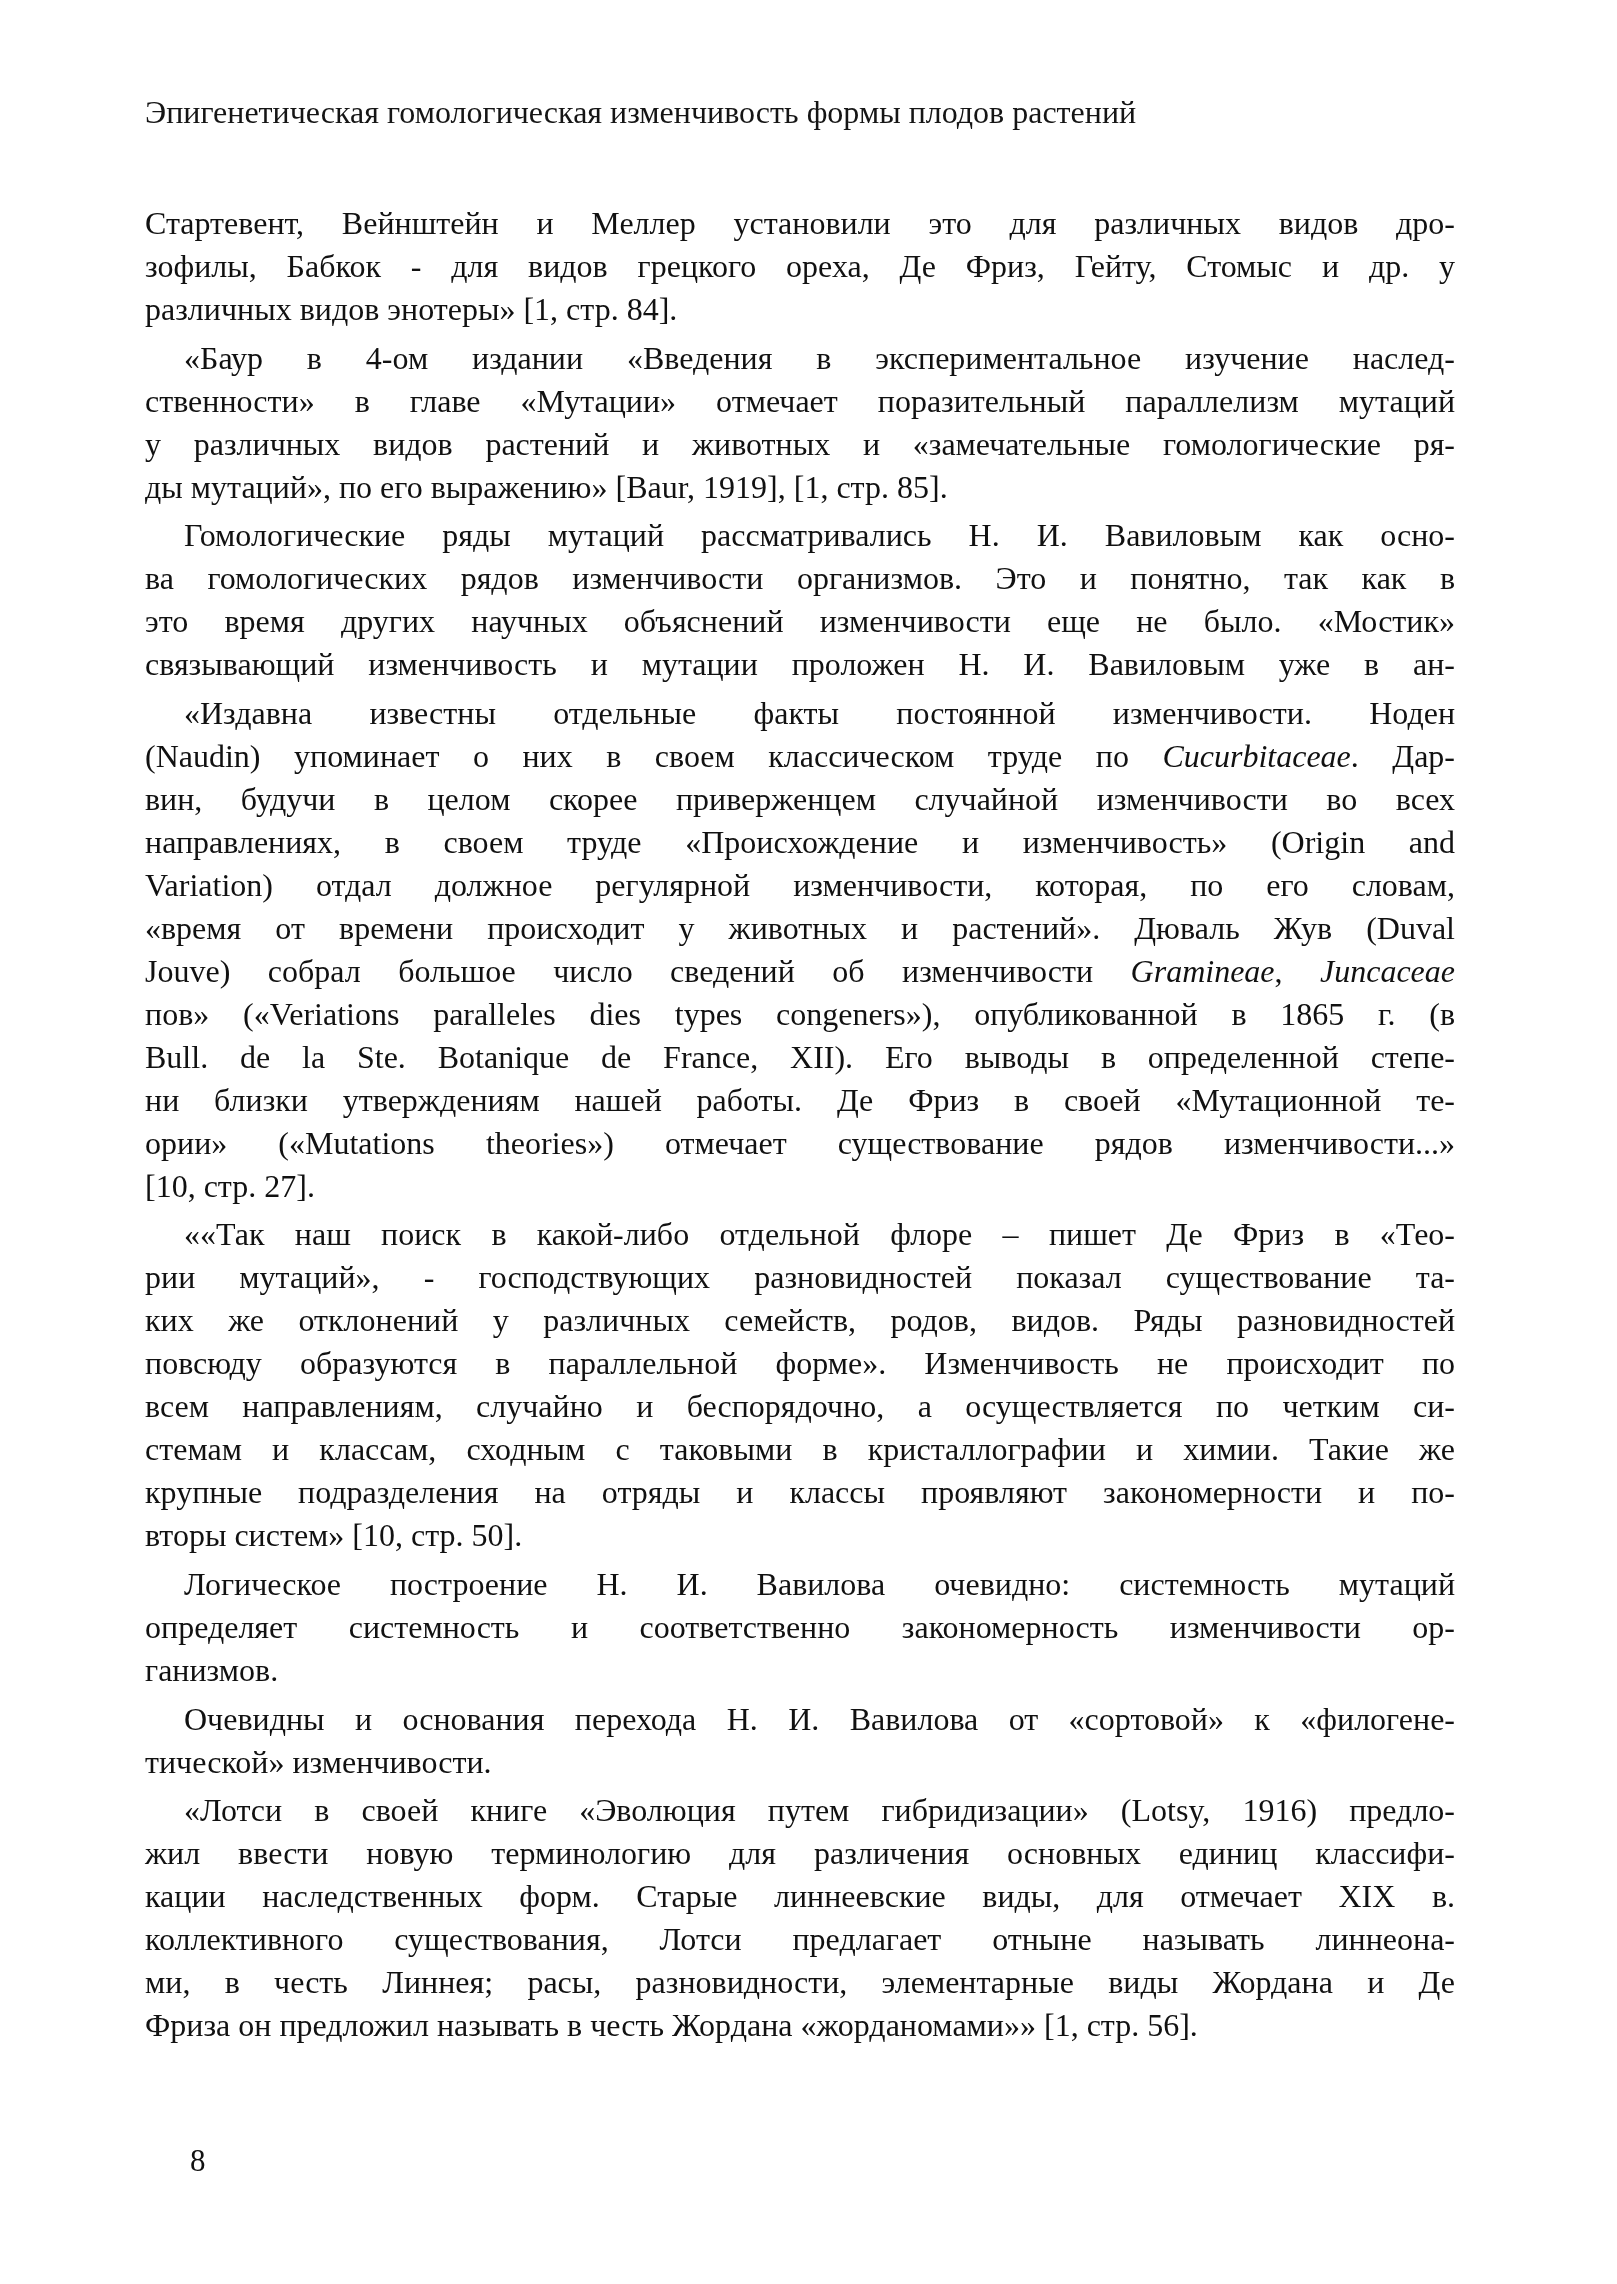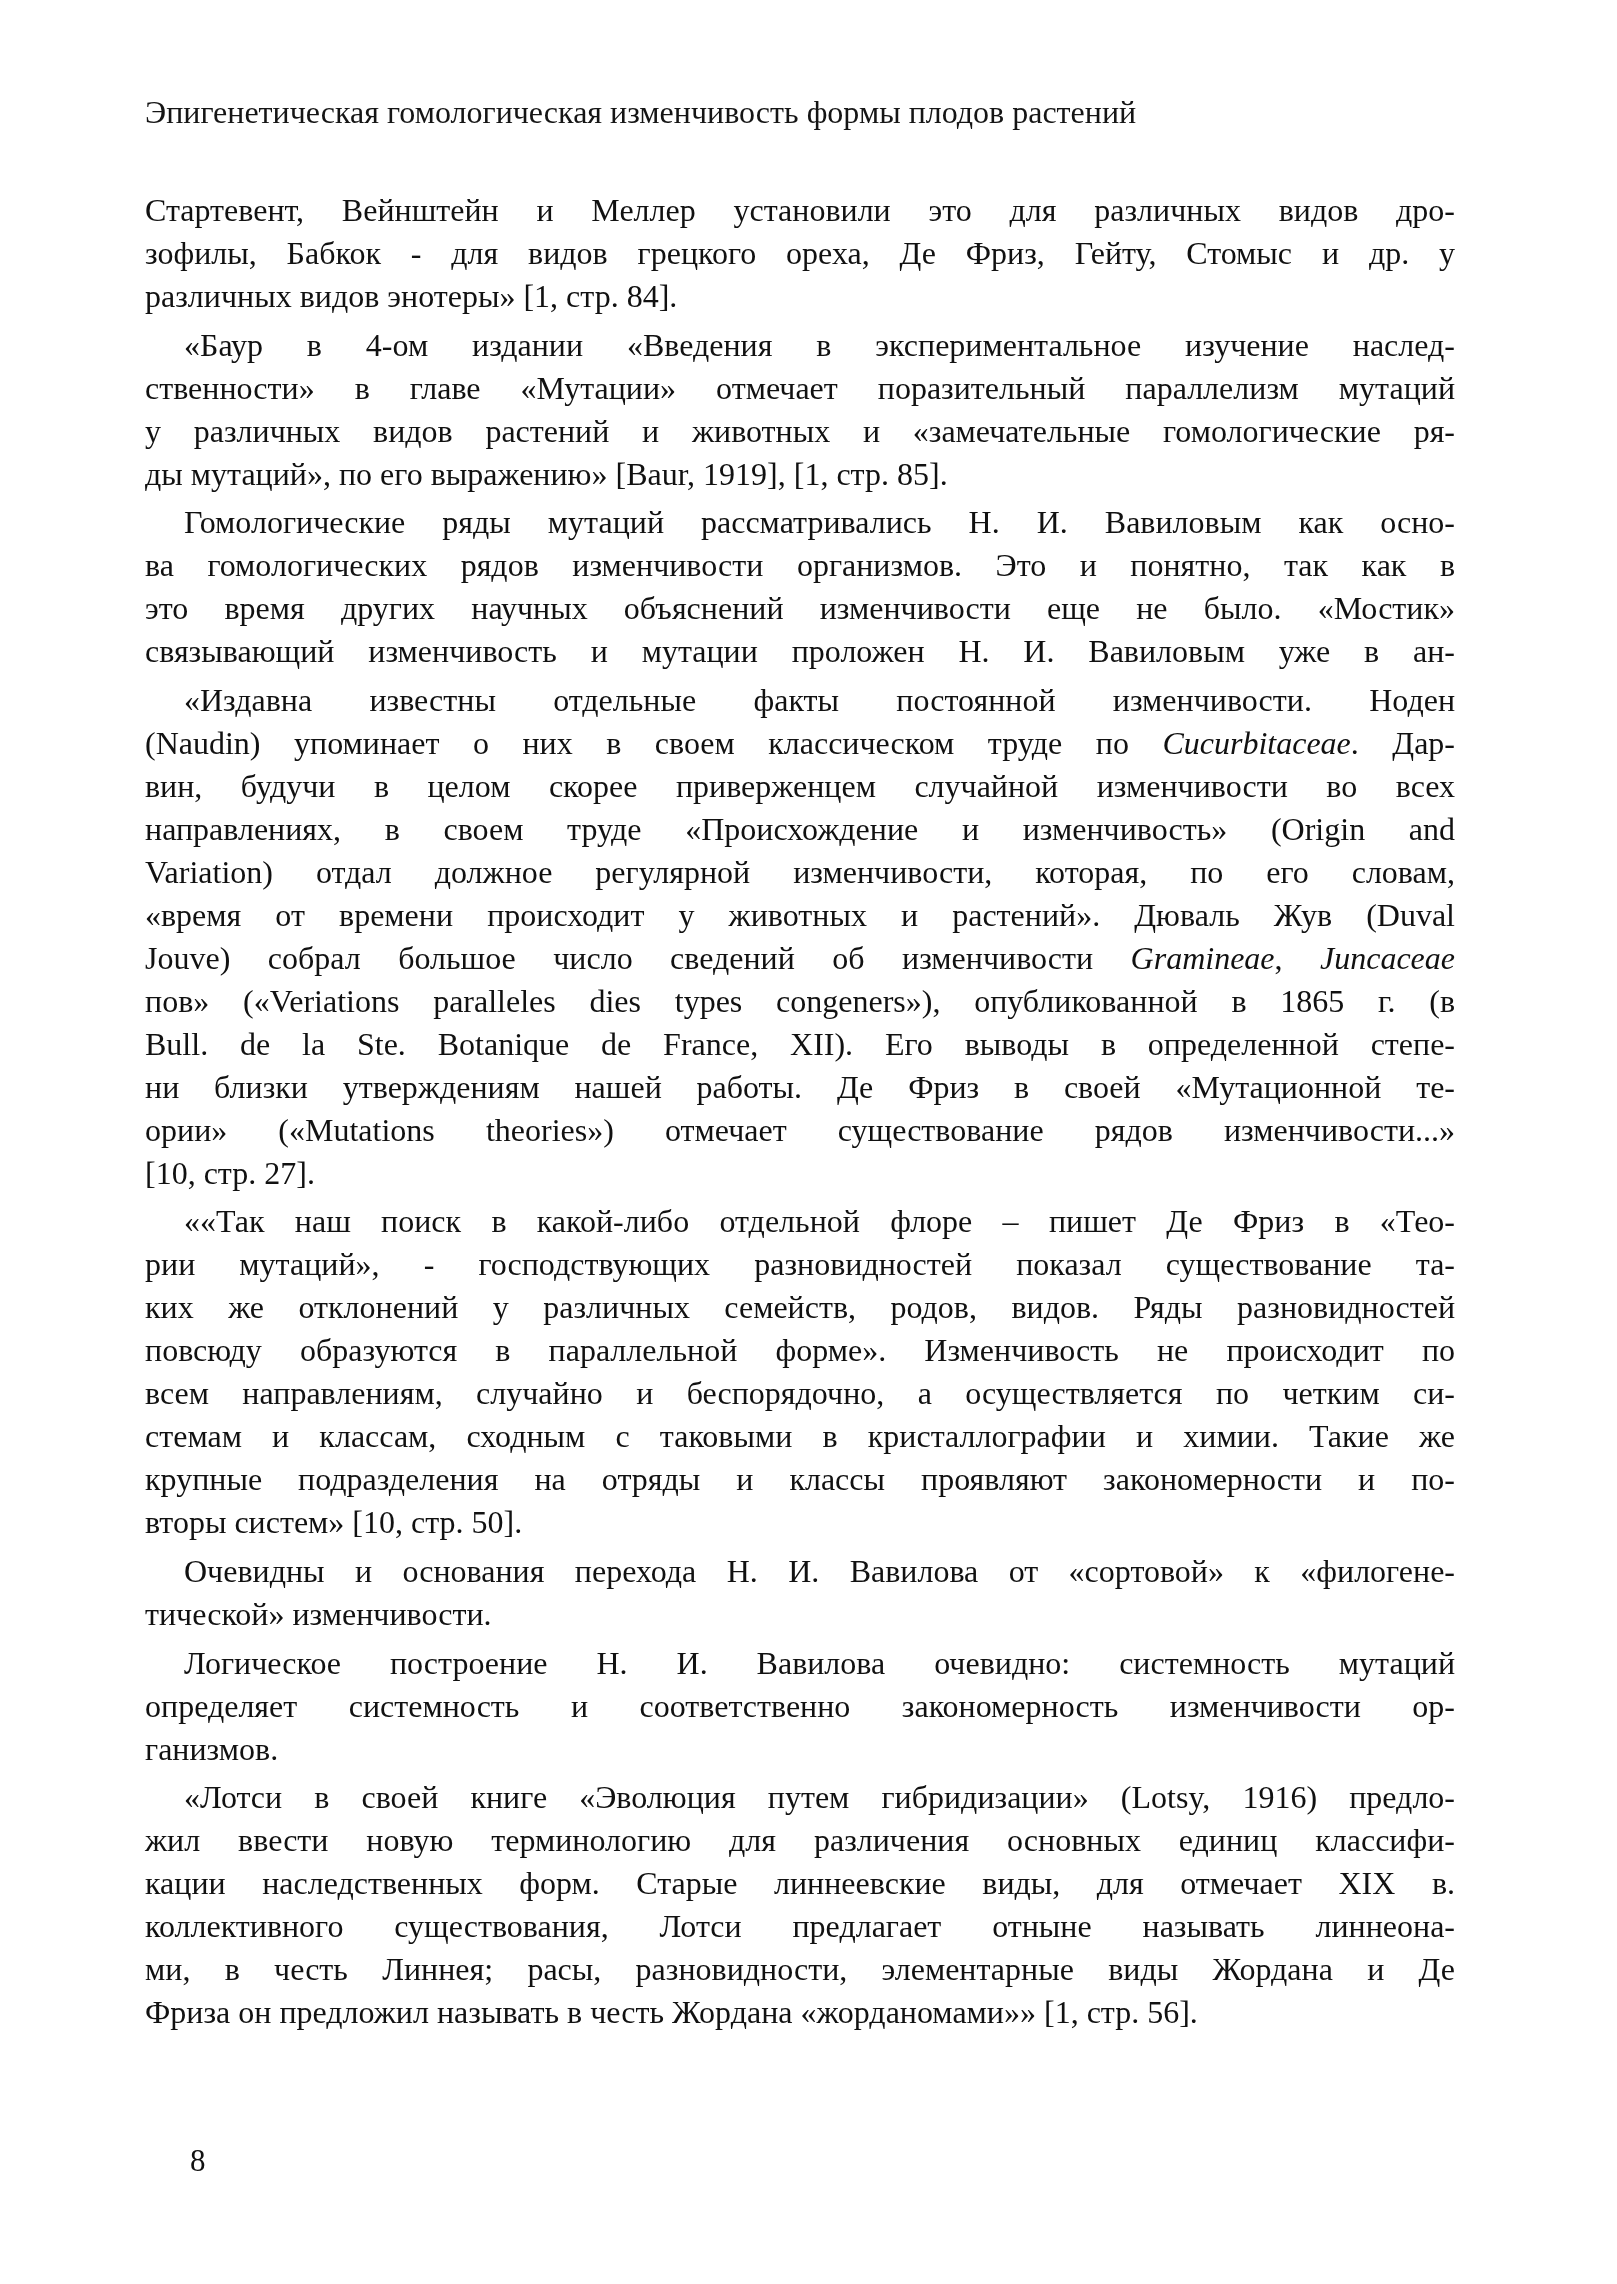--- a/index.html
+++ b/index.html
@@ -20,21 +20,21 @@
       left: 145px;
       top: 95px;
       font-size: 32px;
       line-height: 35px;
       white-space: nowrap;
       color: #151515;
     }
     .body-text {
       position: absolute;
       left: 145px;
-      top: 189px;
+      top: 202px;
       width: 1310px;
       font-size: 32px;
       line-height: 43px;
     }
     .para {
       margin: 0 0 5.6px 0;
     }
     .line {
       display: block;
       height: 43px;
@@ -102,27 +102,27 @@
       <span class="line indent"><span class="seg">««Так наш поиск в какой-либо отдельной флоре – пишет Де Фриз в «Тео-</span></span>
       <span class="line"><span class="seg">рии мутаций», - господствующих разновидностей показал существование та-</span></span>
       <span class="line"><span class="seg">ких же отклонений у различных семейств, родов, видов. Ряды разновидностей</span></span>
       <span class="line"><span class="seg">повсюду образуются в параллельной форме». Изменчивость не происходит по</span></span>
       <span class="line"><span class="seg">всем направлениям, случайно и беспорядочно, а осуществляется по четким си-</span></span>
       <span class="line"><span class="seg">стемам и классам, сходным с таковыми в кристаллографии и химии. Такие же</span></span>
       <span class="line"><span class="seg">крупные подразделения на отряды и классы проявляют закономерности и по-</span></span>
       <span class="line last"><span class="seg">вторы систем» [10, стр. 50].</span></span>
     </div>
     <div class="para">
-      <span class="line indent"><span class="seg">Очевидны и основания перехода Н. И. Вавилова от «сортовой» к «филогене-</span></span>
-      <span class="line last"><span class="seg">тической» изменчивости.</span></span>
-    </div>
-    <div class="para">
       <span class="line indent"><span class="seg">Логическое построение Н. И. Вавилова очевидно: системность мутаций</span></span>
       <span class="line"><span class="seg">определяет системность и соответственно закономерность изменчивости ор-</span></span>
       <span class="line last"><span class="seg">ганизмов.</span></span>
+    </div>
+    <div class="para">
+      <span class="line indent"><span class="seg">Очевидны и основания перехода Н. И. Вавилова от «сортовой» к «филогене-</span></span>
+      <span class="line last"><span class="seg">тической» изменчивости.</span></span>
     </div>
     <div class="para">
       <span class="line indent"><span class="seg">«Лотси в своей книге «Эволюция путем гибридизации» (Lotsy, 1916) предло-</span></span>
       <span class="line"><span class="seg">жил ввести новую терминологию для различения основных единиц классифи-</span></span>
       <span class="line"><span class="seg">кации наследственных форм. Старые линнеевские виды, для отмечает XIX в.</span></span>
       <span class="line"><span class="seg">коллективного существования, Лотси предлагает отныне называть линнеона-</span></span>
       <span class="line"><span class="seg">ми, в честь Линнея; расы, разновидности, элементарные виды Жордана и Де</span></span>
       <span class="line last"><span class="seg">Фриза он предложил называть в честь Жордана «жорданомами»» [1, стр. 56].</span></span>
     </div>
   </div>

